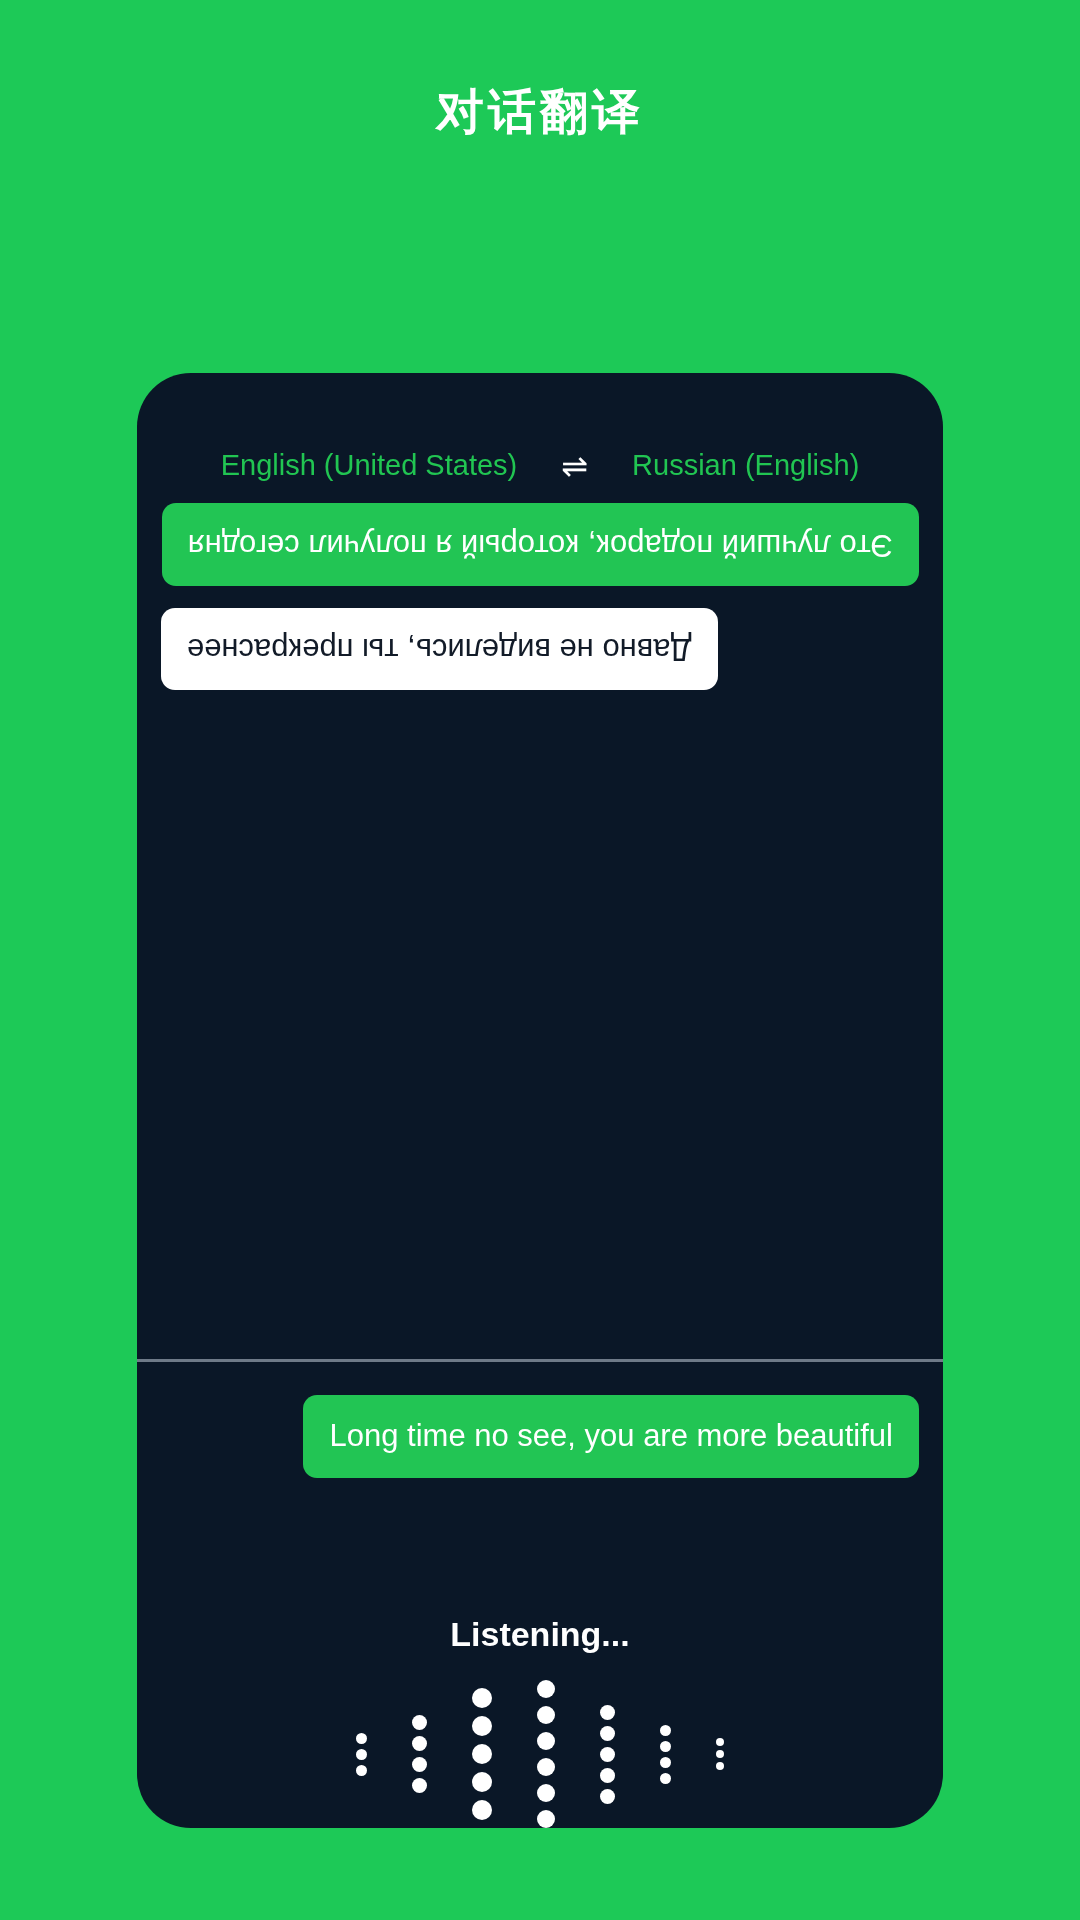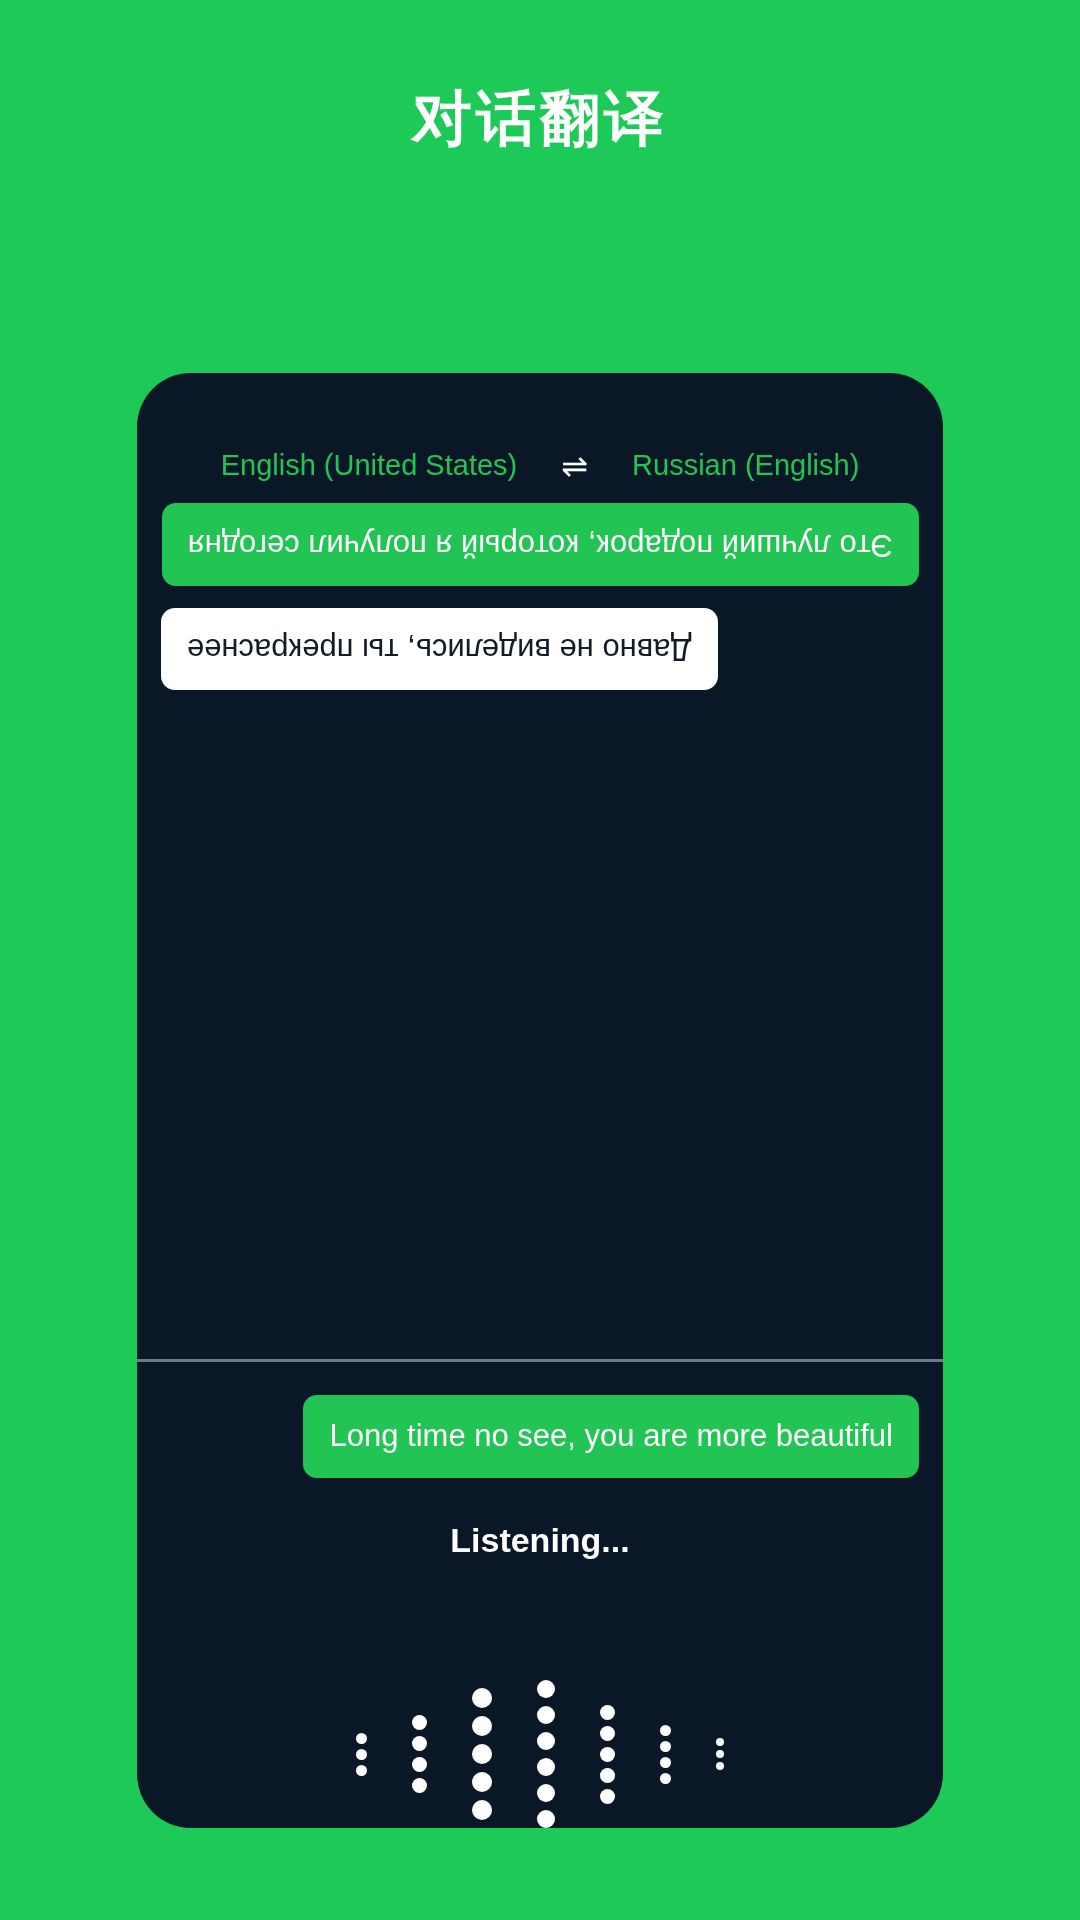--- a/index.html
+++ b/index.html
@@ -16,21 +16,21 @@
   }
 
   
   .page-title {
     position: absolute;
     top: 86px;
     left: 0;
     width: 100%;
     text-align: center;
     color: #FFFFFF;
-    font-size: 60px;
+    font-size: 48px;
     font-weight: bold;
     letter-spacing: 4px;
     line-height: 1.1;
   }
 
   
   .phone-card {
     position: absolute;
     left: 137px;
     top: 373px;
@@ -115,21 +115,21 @@
     color: #FFFFFF;
   }
   .bubble.white {
     background: #FFFFFF;
     color: #121B28;
   }
 
   
   .listening-label {
     position: absolute;
-    top: 1148px;
+    top: 1242px;
     left: 0;
     width: 100%;
     text-align: center;
     color: #FFFFFF;
     font-size: 34px;
     font-weight: bold;
   }
 
   .waveform {
     position: absolute;

